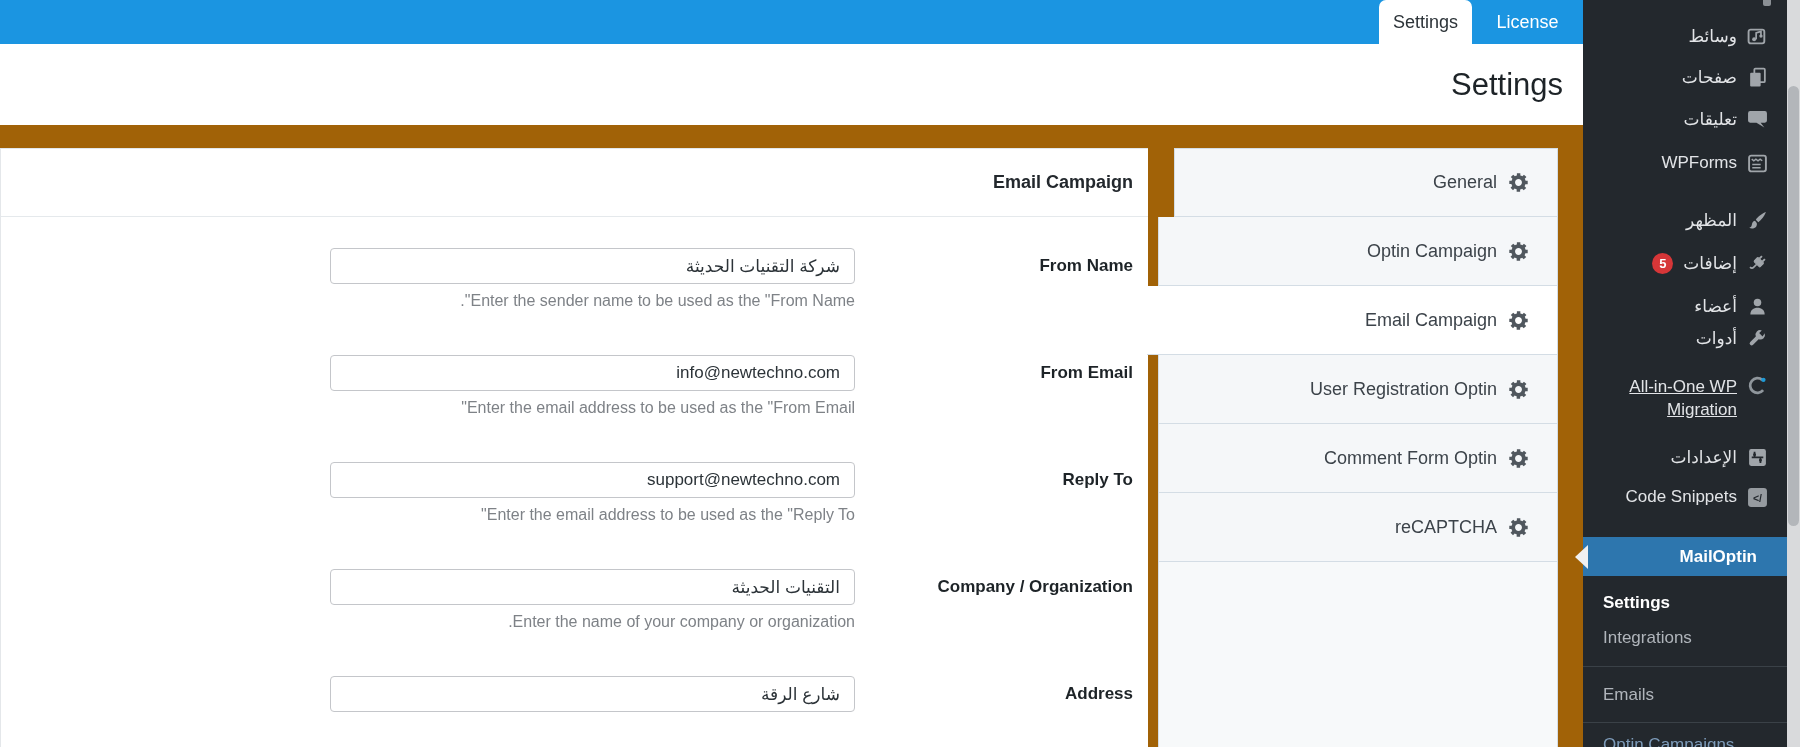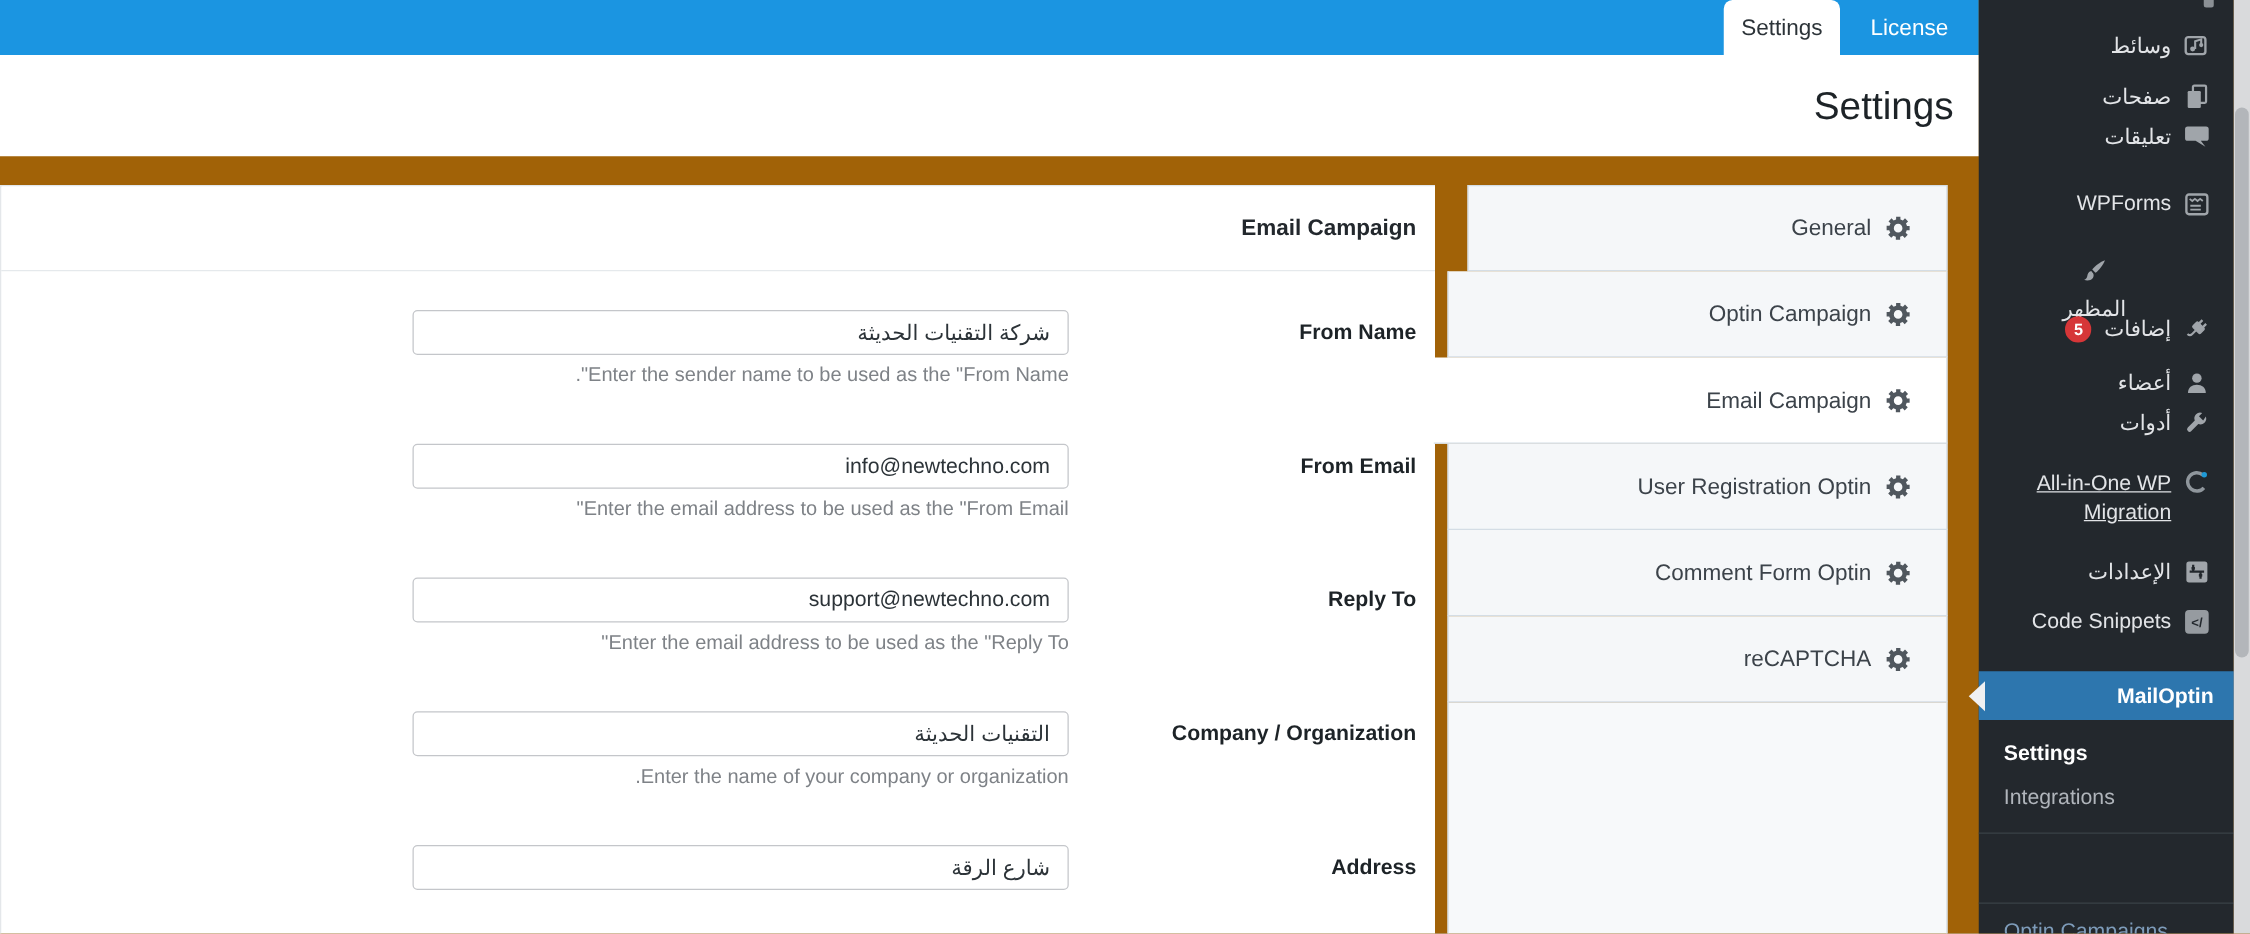--- a/index.html
+++ b/index.html
@@ -49,21 +49,21 @@
   .sb-item{position:absolute;right:0;width:204px;height:28px;display:flex;align-items:center;
            padding-right:19px;gap:10px;cursor:pointer;}
   .sb-item .sb-icon{width:21px;height:21px;flex:0 0 auto;}
   .sb-item .sb-icon svg{display:block;width:100%;height:100%;}
   .sb-item .sb-label{font-size:17px;color:#e2e4e7;white-space:nowrap;}
   .sb-item.two-line{height:50px;align-items:flex-start;}
   .sb-item.two-line .sb-label{white-space:normal;width:118px;line-height:23px;text-align:right;text-decoration:underline;}
   .sb-badge{min-width:21px;height:21px;border-radius:11px;background:#d63638;color:#fff;
             font-size:13px;font-weight:700;display:flex;align-items:center;justify-content:center;padding:0 4px;}
   .sb-mailoptin{position:absolute;right:0;top:537px;width:204px;height:39px;background:#2d76ae;
-                display:flex;align-items:center;gap:10px;padding-right:6px;cursor:pointer;}
+                display:flex;align-items:center;gap:10px;padding-right:20px;cursor:pointer;}
   .sb-mailoptin .sb-label{font-size:17px;font-weight:600;color:#ffffff;}
   .sb-mailoptin .mo-arrow{position:absolute;left:-8px;top:50%;transform:translateY(-50%);
                 width:0;height:0;border-top:12px solid transparent;border-bottom:12px solid transparent;
                 border-right:13px solid #f0f0f1;}
   .sb-sub{position:absolute;right:0;width:204px;height:28px;line-height:28px;
           padding-left:20px;font-size:17px;color:#b0b5bb;text-align:left;cursor:pointer;}
   .sb-sub.active{color:#ffffff;font-weight:700;}
   .sb-sub.partial{color:#7e9cba;}
   .sb-divider{position:absolute;right:0;width:204px;height:1px;background:#3a4147;}
   .sb-sliver{position:absolute;right:16px;top:0;width:8px;height:6px;background:#8b9095;border-radius:0 0 2px 2px;}
@@ -192,41 +192,41 @@
     <div class="sb-item" style="top:63px;">
       <span class="sb-icon">
         <svg viewBox="0 0 20 20">
             <rect x="7" y="1.5" width="10" height="13" rx="1" fill="none" stroke="#a0a5aa" stroke-width="1.7"></rect>
             <rect x="3" y="5.5" width="10" height="13" rx="1" fill="#a0a5aa"></rect>
           </svg>
       </span>
       <span class="sb-label">صفحات</span>
     </div>
 
-    <div class="sb-item" style="top:95px;">
+    <div class="sb-item" style="top:105px;">
       <span class="sb-icon">
         <svg viewBox="0 0 20 20">
             <path d="M3 2 h14 a2 2 0 0 1 2 2 v7 a2 2 0 0 1 -2 2 h-4 l3.5 4.5 -7.5 -4.5 H3 a2 2 0 0 1 -2 -2 V4 a2 2 0 0 1 2 -2 z" fill="#a0a5aa"></path>
           </svg>
       </span>
       <span class="sb-label">تعليقات</span>
     </div>
 
     <div class="sb-item" style="top:149px;">
       <span class="sb-icon">
         <svg viewBox="0 0 20 20">
             <rect x="2" y="2.5" width="16" height="15" rx="2" fill="none" stroke="#a0a5aa" stroke-width="1.8"></rect>
             <path d="M4.5 5.8 l2 1.6 2 -1.6 2 1.6 2 -1.6 2 1.6" stroke="#a0a5aa" stroke-width="1.4" fill="none"></path>
             <path d="M5 11 h8 M5 14 h8" stroke="#a0a5aa" stroke-width="1.5"></path>
           </svg>
       </span>
       <span class="sb-label">WPForms</span>
     </div>
 
-    <div class="sb-item" style="top:206px;flex-direction:column;">
+    <div class="sb-item" style="top:206px;">
       <span class="sb-icon">
         <svg viewBox="0 0 20 20">
             <path d="M18 2 c-3.2 1 -8 4.6 -9.6 7.2 l2.4 2.4 C13.4 10 17 5.2 18 2 z" fill="#a0a5aa"></path>
             <path d="M7.6 10.2 c-2.2 .5 -2.7 2.1 -3 3.9 -.2 1.5 -.9 2.3 -2.4 2.9 1.9 1.1 5.2 .7 6.5 -1.1 .9 -1.3 .9 -2.7 .4 -3.7 z" fill="#a0a5aa"></path>
           </svg>
       </span>
       <span class="sb-label">المظهر</span>
     </div>
 
     <div class="sb-item" style="top:249px;">
@@ -302,20 +302,21 @@
             <path d="M2.5 5.5 L11 13 L19.5 5.5" stroke="#2d76ae" stroke-width="1.8" fill="none"></path>
             <path d="M13.5 8.8 L15.4 11 L19.6 3.2" stroke="#ffffff" stroke-width="2.2" fill="none"></path>
           </svg>
       </span>
       <span class="sb-label">MailOptin</span>
     </div>
 
     <div class="sb-sub active" style="top:589px;">Settings</div>
     <div class="sb-sub" style="top:624px;">Integrations</div>
     <div class="sb-divider" style="top:666px;"></div>
+    <div class="sb-sub" style="top:681px;">Emails</div>
     <div class="sb-divider" style="top:722px;"></div>
     <div class="sb-sub partial" style="top:731px;">Optin Campaigns</div>
   </div>
 
   <div class="scrollbar">
     <div class="scroll-thumb"></div>
   </div>
 
 </div>
 

